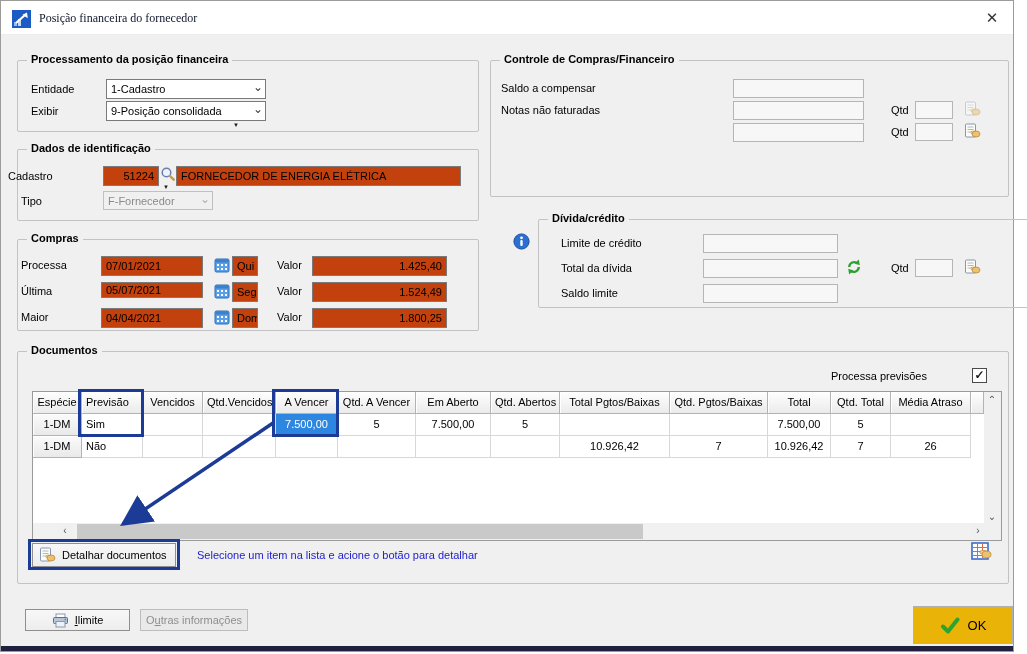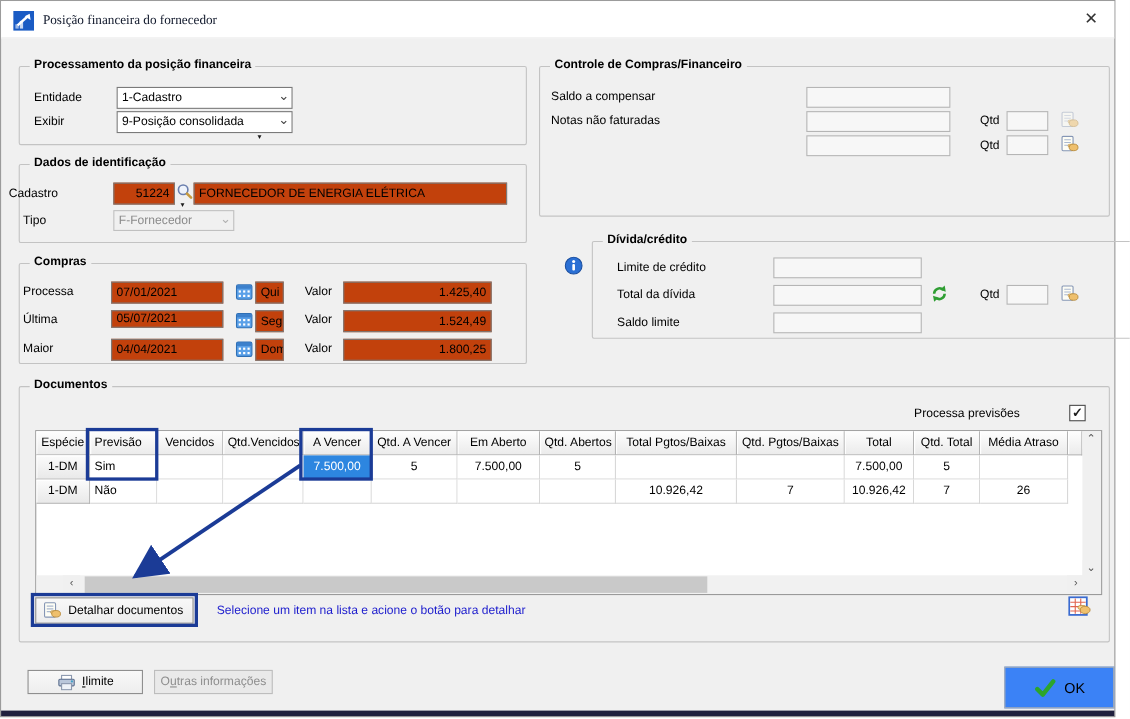--- a/index.html
+++ b/index.html
@@ -54,21 +54,21 @@
   .annbox { position:absolute; border:3px solid var(--ann,#1b3b96); z-index:40; pointer-events:none; }
   .arrow-overlay { position:absolute; left:0; top:0; width:1014px; height:652px; z-index:45; pointer-events:none; }
 
   .btn { position:absolute; display:flex; align-items:center; justify-content:center; gap:6px; background:linear-gradient(#f8f8f8,#ededed); border:1px solid #8f8f8f; font-size:11px; color:#000; }
   .btn.disabled { background:#e9e9e9; border-color:#bdbdbd; color:#8e8e8e; }
   .mn { text-decoration:underline; }
 
   .detalhar { position:absolute; left:31px; top:542px; width:144px; height:24px; display:flex; align-items:center; gap:6px; padding-left:6px; background:linear-gradient(#f8f8f8,#ededed); border:1px solid #8f8f8f; font-size:11px; }
   .hint { position:absolute; left:196px; top:548px; color:var(--hint,#1c1ccd); font-size:11px; white-space:nowrap; }
 
-  .okbtn { position:absolute; left:912px; top:605px; width:100px; height:38px; display:flex; align-items:center; justify-content:center; gap:8px; background:#3b82f6; border:1px solid #b0b0b0; font-size:13px; }
+  .okbtn { position:absolute; left:912px; top:605px; width:100px; height:38px; display:flex; align-items:center; justify-content:center; gap:8px; background:#eab308; border:1px solid #b0b0b0; font-size:13px; }
 
   .checkbox { position:absolute; left:971px; top:367px; width:15px; height:15px; background:#fff; border:1px solid #4a4a4a; text-align:center; font-size:12px; line-height:13px; font-weight:bold; color:#1c1c1c; }
 </style>
 </head>
 <body>
 
 <div class="dialog">
 
   <div class="titlebar">
     <span class="title-icon">

